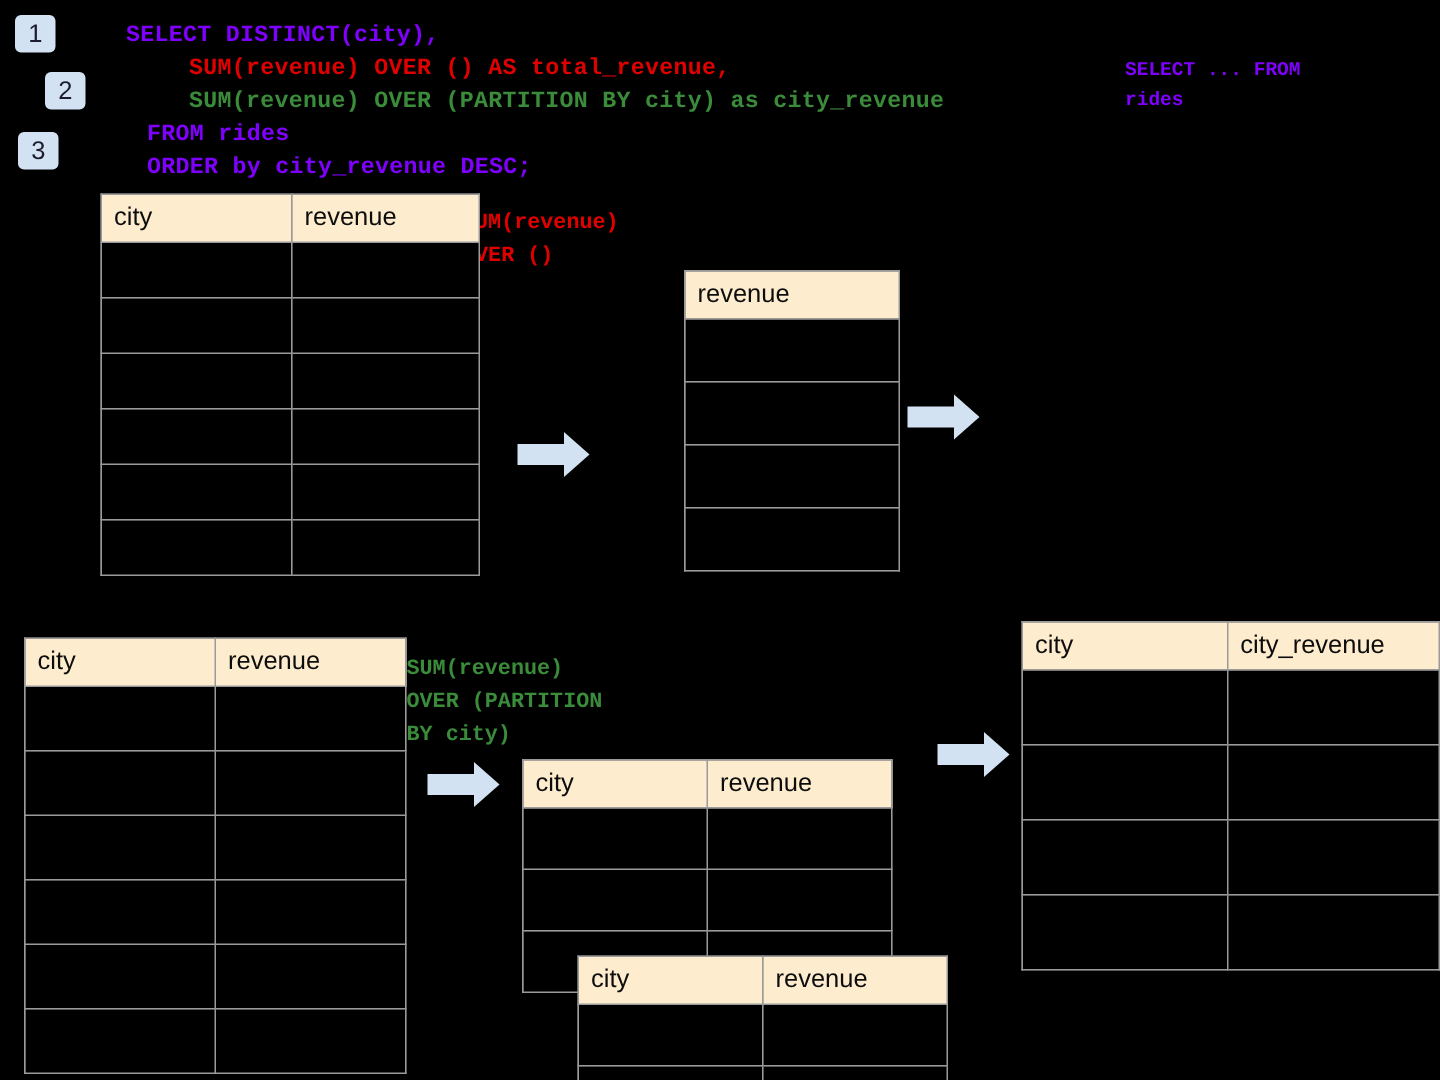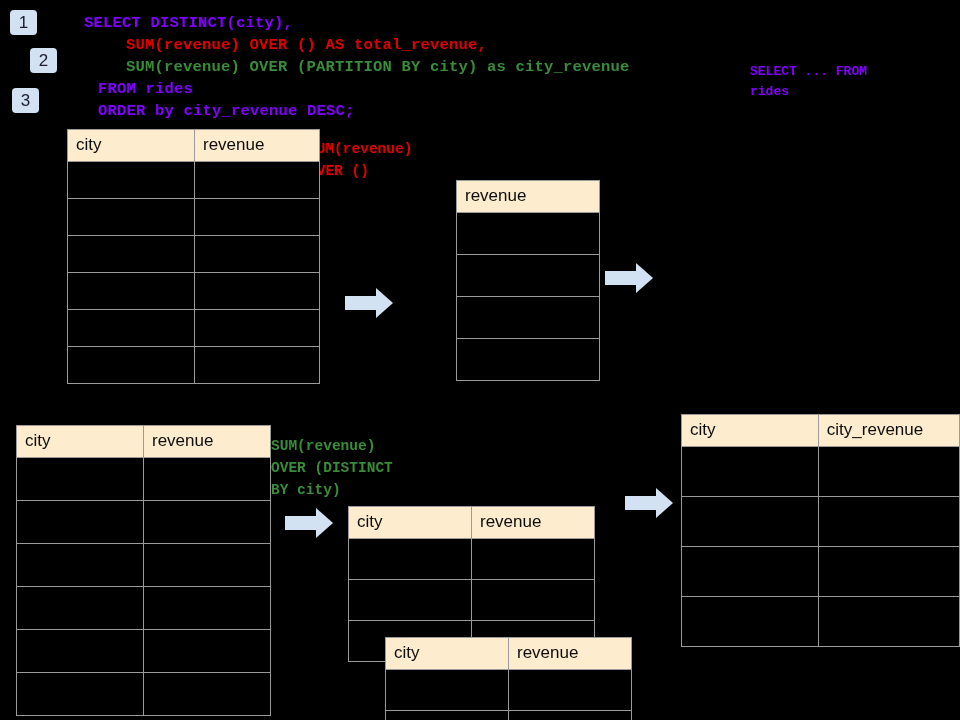--- a/index.html
+++ b/index.html
@@ -114,28 +114,28 @@
 <div id="canvas" style="width: 960px; height: 720px; background: rgb(0, 0, 0);">
 
   <div id="badges-layer">
       <div class="badge" style="left: 10px; top: 10px;">1</div>
       <div class="badge" style="left: 30px; top: 48px;">2</div>
       <div class="badge" style="left: 12px; top: 88px;">3</div>
     </div>
 
   <div class="sql-block" id="sql-block" style="left:84px; top:12px;"><div class="sql-line" style="color: rgb(128, 0, 255); padding-left: 0px;">SELECT DISTINCT(city),</div><div class="sql-line" style="color: rgb(224, 0, 0); padding-left: 42px;">SUM(revenue) OVER () AS total_revenue,</div><div class="sql-line" style="color: rgb(58, 140, 58); padding-left: 42px;">SUM(revenue) OVER (PARTITION BY city) as city_revenue</div><div class="sql-line" style="color: rgb(128, 0, 255); padding-left: 14px;">FROM rides</div><div class="sql-line" style="color: rgb(128, 0, 255); padding-left: 14px;">ORDER by city_revenue DESC;</div></div>
 
-  <div class="side-note" id="side-note" style="left: 750px; top: 37px; color: rgb(128, 0, 255); margin-top: 25px;">SELECT ... FROM
+  <div class="side-note" id="side-note" style="left: 750px; top: 37px; color: rgb(128, 0, 255);">SELECT ... FROM
 rides</div>
 
   <div id="annotations-layer">
       <div class="annot" style="left: 308px; top: 138px; color: rgb(224, 0, 0);">SUM(revenue)
 OVER ()</div>
       <div class="annot" style="left: 271px; top: 435px; color: rgb(58, 140, 58);">SUM(revenue)
-OVER (DISTINCT
+OVER (PARTITION
 BY city)</div>
     </div>
 
   <div id="tables-layer">
       <table class="tbl" style="left: 67px; top: 129px; z-index: 3;">
         <thead>
           <tr>
             <th style="width: 118px;">city</th>
             <th style="width: 116px;">revenue</th>
           </tr>

